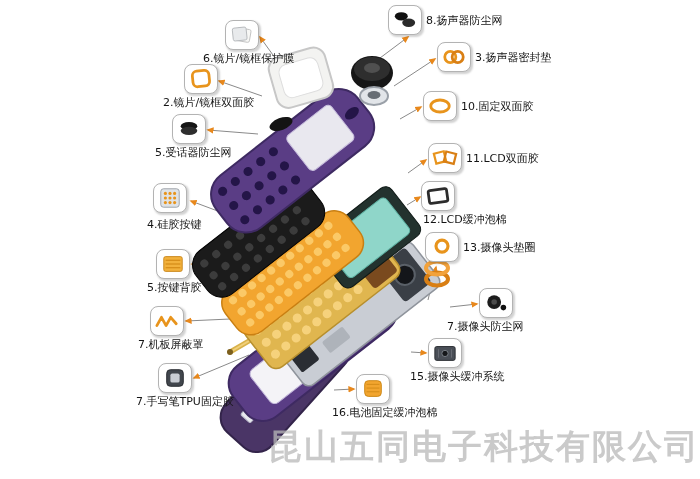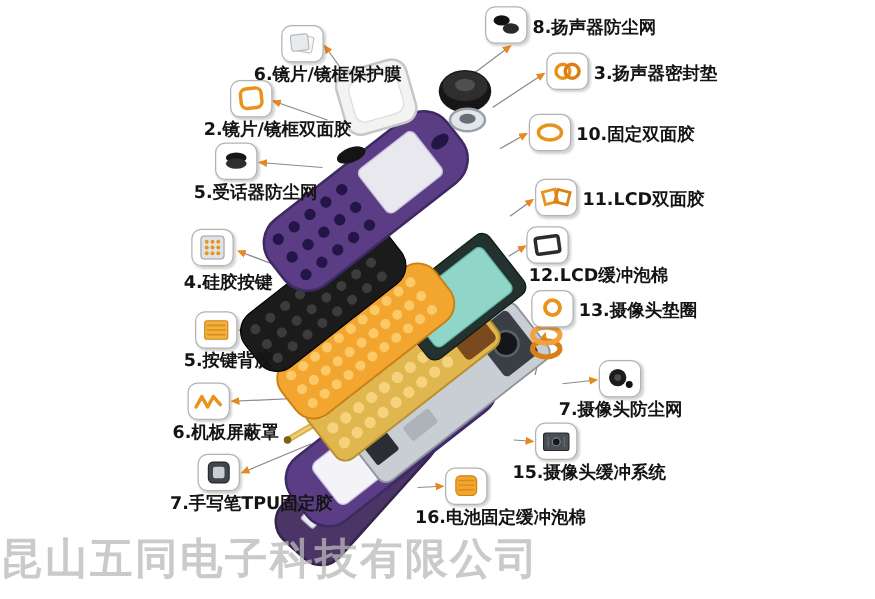--- a/index.html
+++ b/index.html
@@ -8,25 +8,25 @@
     font-family:"DejaVu Sans","Liberation Sans",sans-serif;overflow:hidden;
   }
   .art{position:absolute;left:0;top:0;}
   .co{position:absolute;}
   .co .box{
     width:34px;height:30px;background:#ffffff;border:1.5px solid #b3b3b3;
     border-radius:8px;box-shadow:1.5px 1.5px 2px rgba(0,0,0,.18);
     display:flex;align-items:center;justify-content:center;box-sizing:border-box;
   }
   .co .lbl{
-    position:absolute;font-size:14px;font-weight:700;color:#141414;
+    position:absolute;font-size:11px;font-weight:400;color:#141414;
     white-space:nowrap;line-height:1;
   }
   .watermark{
-    position:absolute;left:0;right:0;top:424px;text-align:left;
+    position:absolute;left:0;right:0;top:424px;text-align:right;
     font-size:34px;font-weight:700;color:#b9b9b9;opacity:.75;
     letter-spacing:2px;user-select:none;
   }
 </style>
 </head>
 <body>
 
 <div class="stage">
 
   <svg class="art" width="700" height="479" viewBox="0 0 700 479">
@@ -216,21 +216,21 @@
     </div>
     <span class="lbl" style="left:-9px;top:33px">5.按键背胶</span>
   </div>
 
   <div class="co" style="left:150px;top:306px">
     <div class="box">
       <svg width="28" height="24" viewBox="0 0 30 26">
         <path d="M4 18 L9 9 L14 18 L19 9 L25 16" fill="none" stroke="#e8941c" stroke-width="3" stroke-linejoin="round" stroke-linecap="round"></path>
       </svg>
     </div>
-    <span class="lbl" style="left:-12px;top:33px">6.机板屏蔽罩</span>
+    <span class="lbl" style="left:-12px;top:33px">7.机板屏蔽罩</span>
   </div>
 
   <div class="co" style="left:158px;top:363px">
     <div class="box">
       <svg width="28" height="24" viewBox="0 0 30 26">
         <rect x="6" y="4" width="18" height="18" rx="4" fill="#41464d" stroke="#23262b"></rect>
         <rect x="10" y="8" width="10" height="10" rx="2" fill="#c9cdd4"></rect>
       </svg>
     </div>
     <span class="lbl" style="left:-22px;top:33px">7.手写笔TPU固定胶</span>

